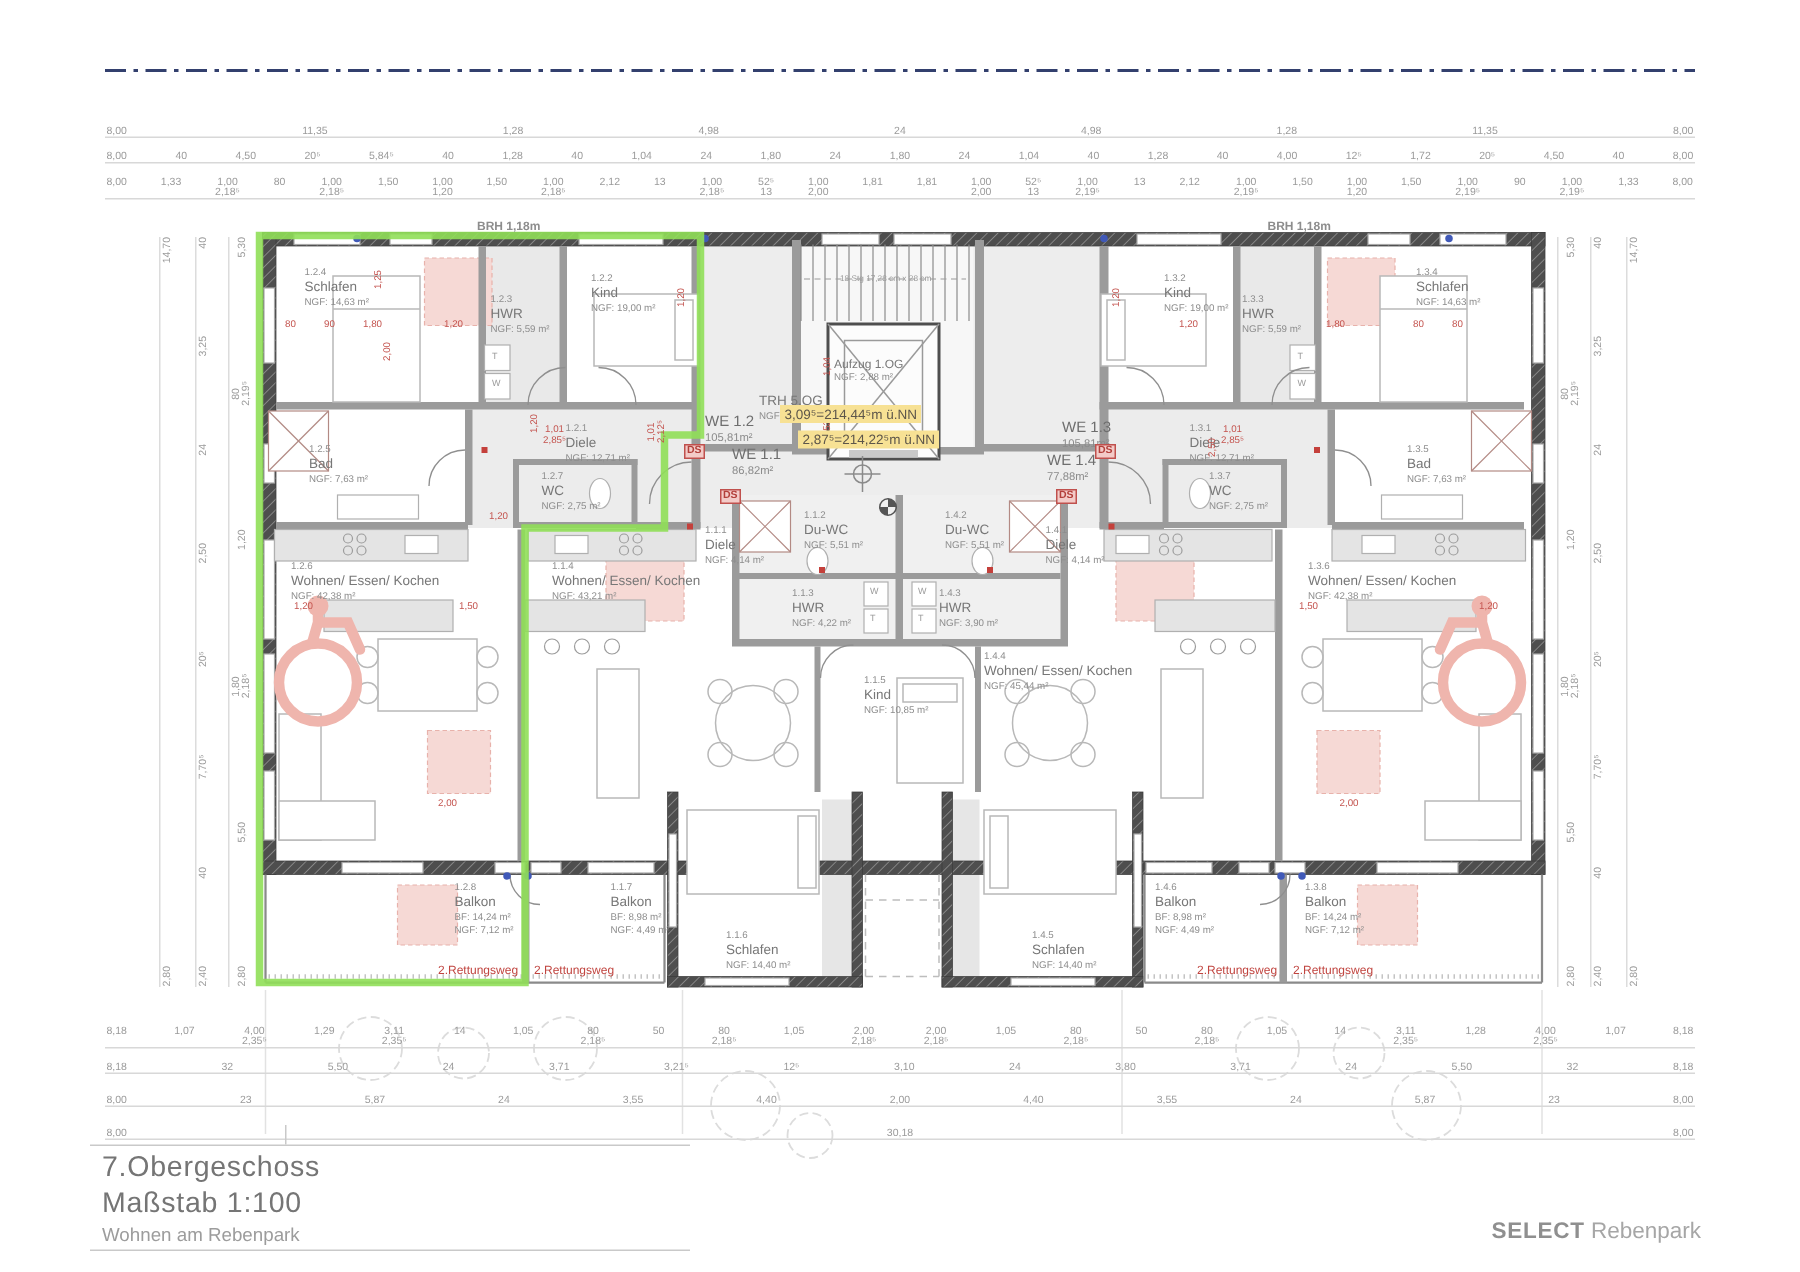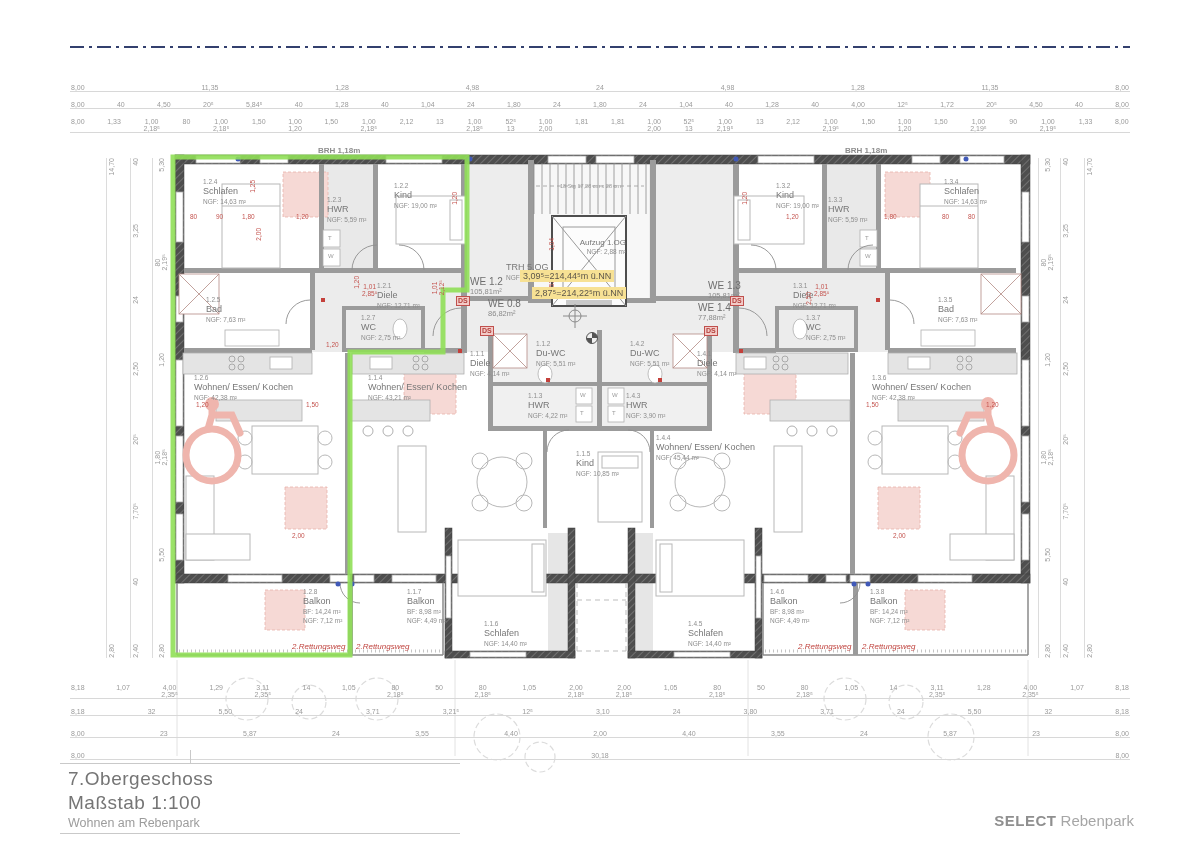--- a/index.html
+++ b/index.html
@@ -33,21 +33,21 @@
   .room .rname{display:block;font-size:9px;color:#777;}
   .room .rarea{display:block;font-size:6.5px;}
   .we{color:#6e6e6e;line-height:1.15;z-index:3;}
   .we .wlabel{display:block;font-size:10px;}
   .we .warea{display:block;font-size:7.5px;color:#8b8b8b;}
   .yellow{background:#f7e194;color:#5d564a;font-size:9px;padding:1px 3px;z-index:4;white-space:nowrap;}
   .rdim{font-size:6.5px;color:#c4544f;line-height:1;z-index:3;white-space:pre-line;text-align:center;}
   .rdim.v{writing-mode:vertical-rl;transform:rotate(180deg);}
   .ds{font-size:7px;font-weight:bold;color:#b3403b;background:#f3cbc8;border:1px solid #c0504d;
       padding:0 1px;line-height:1.2;z-index:4;}
-  .resc{font-size:8px;color:#c0443f;z-index:4;white-space:nowrap;font-style:italic;}
+  .resc{font-size:8px;color:#c0443f;z-index:4;white-space:nowrap;}
   .brh{font-size:8px;color:#8d8d8d;z-index:3;white-space:nowrap;font-weight:bold;}
   .wt{font-size:6px;color:#9a9a9a;z-index:3;}
   .stairnote{font-size:5.5px;color:#9a9a9a;z-index:3;white-space:nowrap;}
   
   .tb-line{background:#c9c9c9;height:1px;z-index:3;}
   .tb-vline{background:#c9c9c9;width:1px;z-index:3;}
   .tb1{font-size:19px;color:#757575;letter-spacing:0.5px;z-index:3;}
   .tb3{font-size:12.5px;color:#9c9c9c;z-index:3;}
   .brand{font-size:15px;z-index:3;white-space:nowrap;}
   .brand .b1{color:#8f8f8f;font-weight:700;letter-spacing:0.5px;}
@@ -770,32 +770,32 @@
   <span class="rid">1.3.8</span>
   <span class="rname">Balkon</span>
   <span class="rarea">BF: 14,24 m²</span>
   <span class="rarea">NGF: 7,12 m²</span>
 </div>
 
 <div class="abs room" style="left:506px;top:262px">
   <span class="rname">TRH 5.OG</span>
   <span class="rarea">NGF: 19,63 m²</span>
 </div>
-<div class="abs room" style="left:556px;top:238px;width:70px;text-align:right">
+<div class="abs room" style="left:556px;top:238px;width:70px;text-align:left">
   <span class="rname" style="font-size:8px">Aufzug 1.OG</span>
   <span class="rarea">NGF: 2,88 m²</span>
 </div>
 <div class="abs stairnote" style="left:560px;top:183px">18 Stg 17,28 cm x 28 cm</div>
 
 <div class="abs we" style="left:470px;top:276px">
   <span class="wlabel">WE 1.2</span>
   <span class="warea">105,81m²</span>
 </div>
 <div class="abs we" style="left:488px;top:298px">
-  <span class="wlabel">WE 0.8</span>
+  <span class="wlabel">WE 1.1</span>
   <span class="warea">86,82m²</span>
 </div>
 <div class="abs we" style="left:708px;top:280px">
   <span class="wlabel">WE 1.3</span>
   <span class="warea">105,81m²</span>
 </div>
 <div class="abs we" style="left:698px;top:302px">
   <span class="wlabel">WE 1.4</span>
   <span class="warea">77,88m²</span>
 </div>

